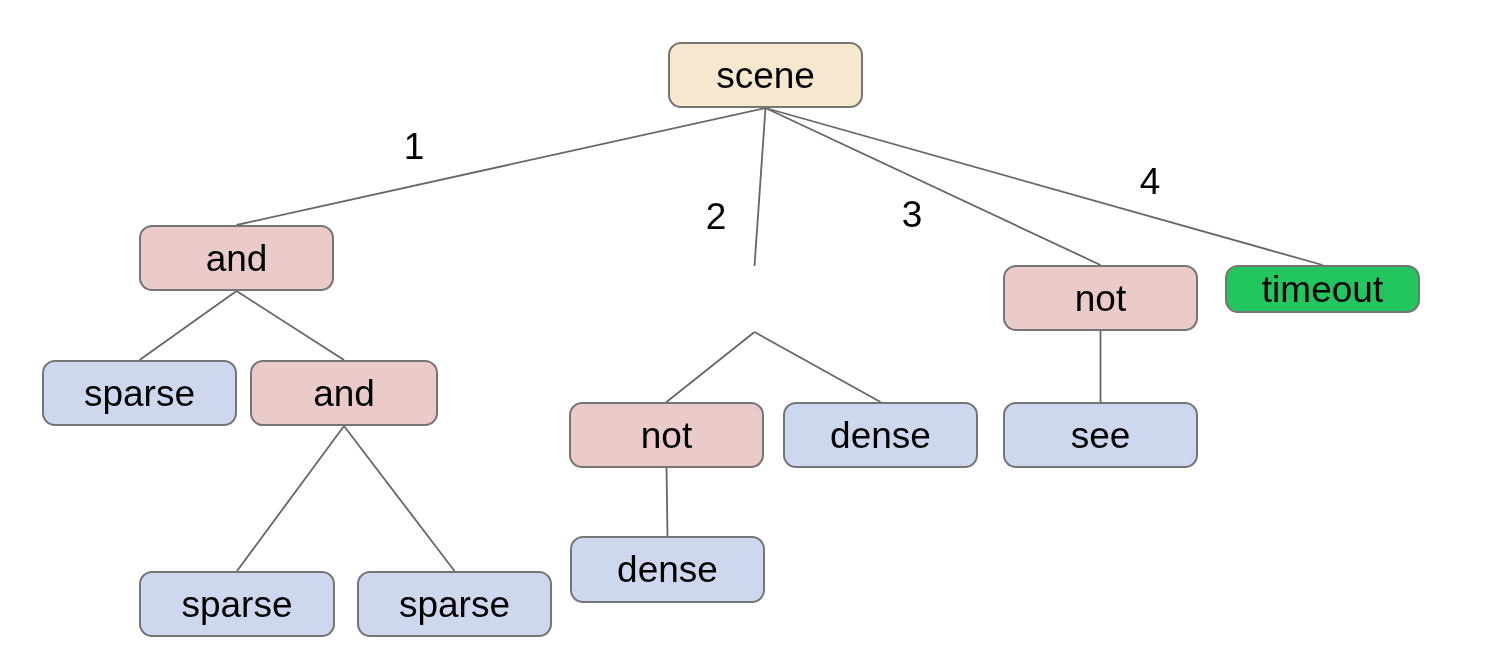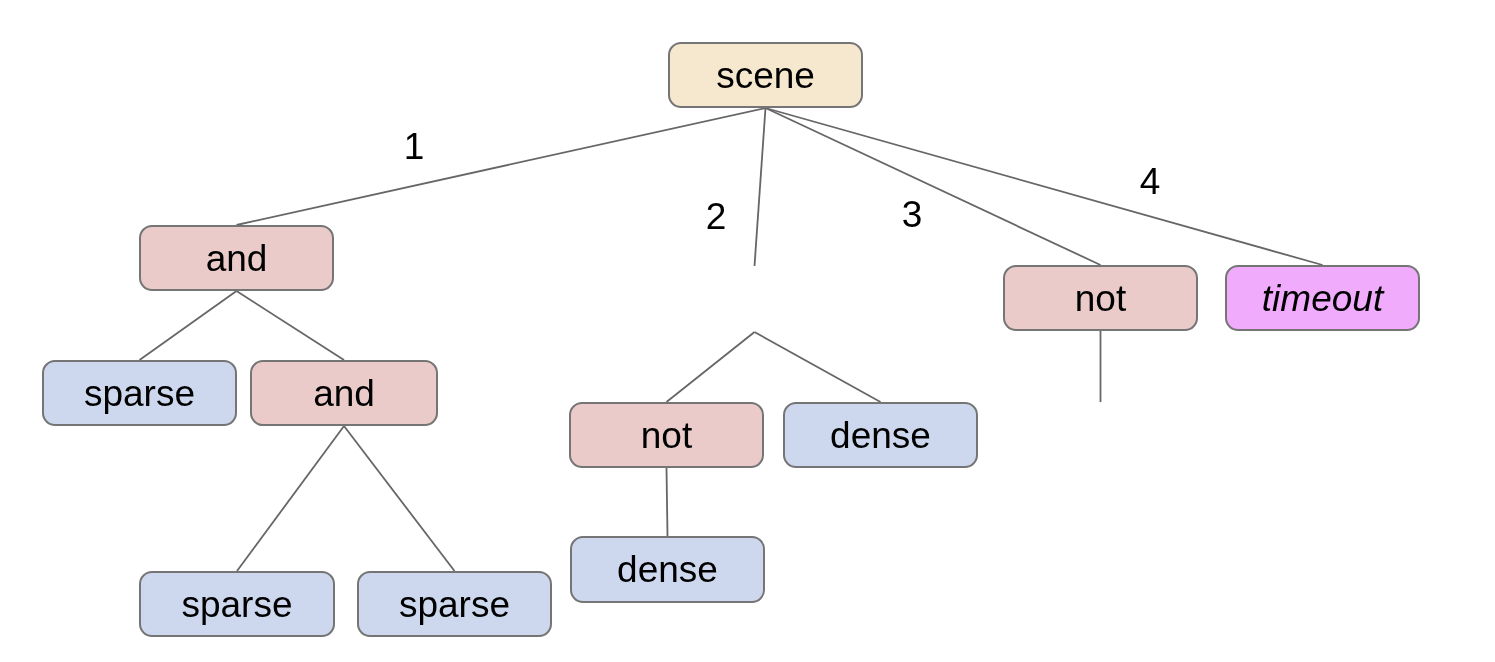--- a/index.html
+++ b/index.html
@@ -59,21 +59,22 @@
       <line x1="666.5" y1="468" x2="667.5" y2="536" stroke="#666666" stroke-width="1.8"></line>
       <line x1="1100.5" y1="331" x2="1100.5" y2="402" stroke="#666666" stroke-width="1.8"></line>
     </svg>
 <div class="edge-label" style="left: 414px; top: 146px; color: rgb(0, 0, 0);">1</div>
     <div class="edge-label" style="left: 716px; top: 216px; color: rgb(0, 0, 0);">2</div>
     <div class="edge-label" style="left: 912px; top: 214px; color: rgb(0, 0, 0);">3</div>
     <div class="edge-label" style="left: 1150px; top: 181px; color: rgb(0, 0, 0);">4</div>
     <div class="node" style="left: 668px; top: 42px; width: 195px; height: 66px; background: rgb(246, 232, 206); border-color: rgb(117, 117, 117); color: rgb(0, 0, 0);">scene</div>
     <div class="node" style="left: 139px; top: 225px; width: 195px; height: 66px; background: rgb(235, 203, 202); border-color: rgb(117, 117, 117); color: rgb(0, 0, 0);">and</div>
     <div class="node" style="left: 1003px; top: 265px; width: 195px; height: 66px; background: rgb(235, 203, 202); border-color: rgb(117, 117, 117); color: rgb(0, 0, 0);">not</div>
-    <div class="node" style="left: 1225px; top: 265px; width: 195px; height: 66px; background: #f0abfc; border-color: rgb(117, 117, 117); color: rgb(0, 0, 0); font-style: italic;">timeout</div>
+    <div class="node" style="left: 1225px; top: 265px; width: 195px; height: 48px; background: #22c55e; border-color: rgb(117, 117, 117); color: rgb(0, 0, 0);">timeout</div>
     <div class="node" style="left: 42px; top: 360px; width: 195px; height: 66px; background: rgb(205, 216, 239); border-color: rgb(117, 117, 117); color: rgb(0, 0, 0);">sparse</div>
     <div class="node" style="left: 250px; top: 360px; width: 188px; height: 66px; background: rgb(235, 203, 202); border-color: rgb(117, 117, 117); color: rgb(0, 0, 0);">and</div>
     <div class="node" style="left: 569px; top: 402px; width: 195px; height: 66px; background: rgb(235, 203, 202); border-color: rgb(117, 117, 117); color: rgb(0, 0, 0);">not</div>
     <div class="node" style="left: 783px; top: 402px; width: 195px; height: 66px; background: rgb(205, 216, 239); border-color: rgb(117, 117, 117); color: rgb(0, 0, 0);">dense</div>
+    <div class="node" style="left: 1003px; top: 402px; width: 195px; height: 66px; background: rgb(205, 216, 239); border-color: rgb(117, 117, 117); color: rgb(0, 0, 0);">see</div>
     <div class="node" style="left: 139px; top: 571px; width: 196px; height: 66px; background: rgb(205, 216, 239); border-color: rgb(117, 117, 117); color: rgb(0, 0, 0);">sparse</div>
     <div class="node" style="left: 357px; top: 571px; width: 195px; height: 66px; background: rgb(205, 216, 239); border-color: rgb(117, 117, 117); color: rgb(0, 0, 0);">sparse</div>
     <div class="node" style="left: 570px; top: 536px; width: 195px; height: 67px; background: rgb(205, 216, 239); border-color: rgb(117, 117, 117); color: rgb(0, 0, 0);">dense</div>
   </div>
 
 </body></html>

